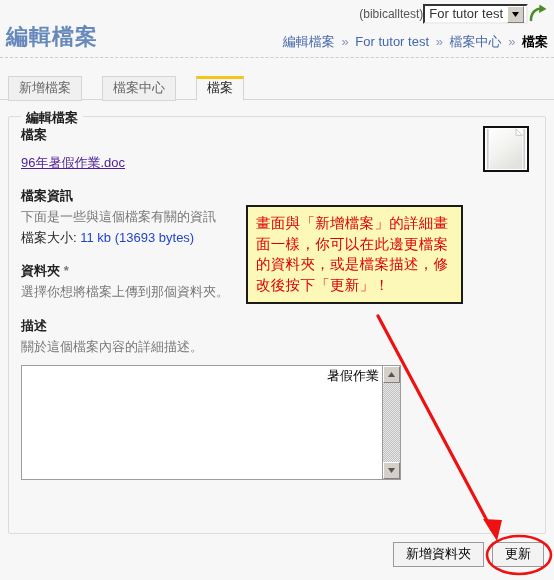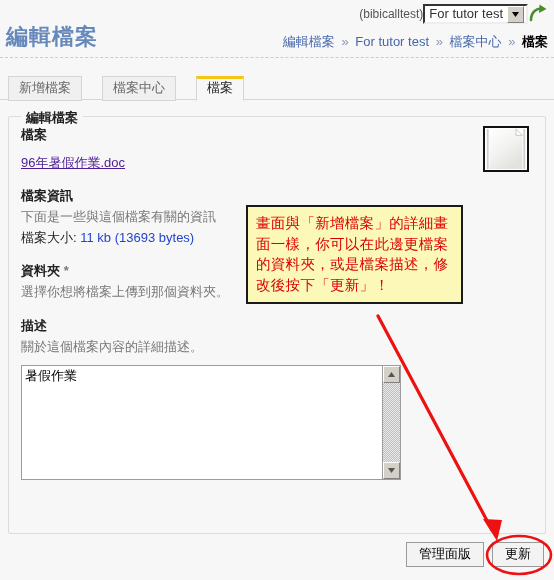--- a/index.html
+++ b/index.html
@@ -213,20 +213,21 @@
     display: flex;
   }
   .desc-text {
     flex: 1;
     padding: 2px 3px;
     font-size: 13px;
     color: #000000;
     line-height: 1.3;
     outline: none;
     overflow: hidden;
+    text-align: right;
   }
   .scrollbar {
     width: 17px;
     background: #d4d0c8;
     border-left: 1px solid #9c9c9c;
     display: flex;
     flex-direction: column;
     justify-content: space-between;
     flex: none;
   }
@@ -424,15 +425,15 @@
 
 <svg class="annot" viewBox="0 0 554 580">
   <g>
     <line x1="378" y1="316" x2="492" y2="530" stroke="#ee1111" stroke-width="3.2" stroke-linecap="round"></line>
     <polygon points="497,541 483,519 502,520" fill="#ee1111"></polygon>
   </g>
   <ellipse cx="519" cy="555" rx="32" ry="19" fill="none" stroke="#ee1111" stroke-width="2.6"></ellipse>
 </svg>
 
 <div class="footer">
-  <button class="btn">管理面版</button>
+  <button class="btn">新增資料夾</button>
   <button class="btn">更新</button>
 </div>
 
 </body></html>

